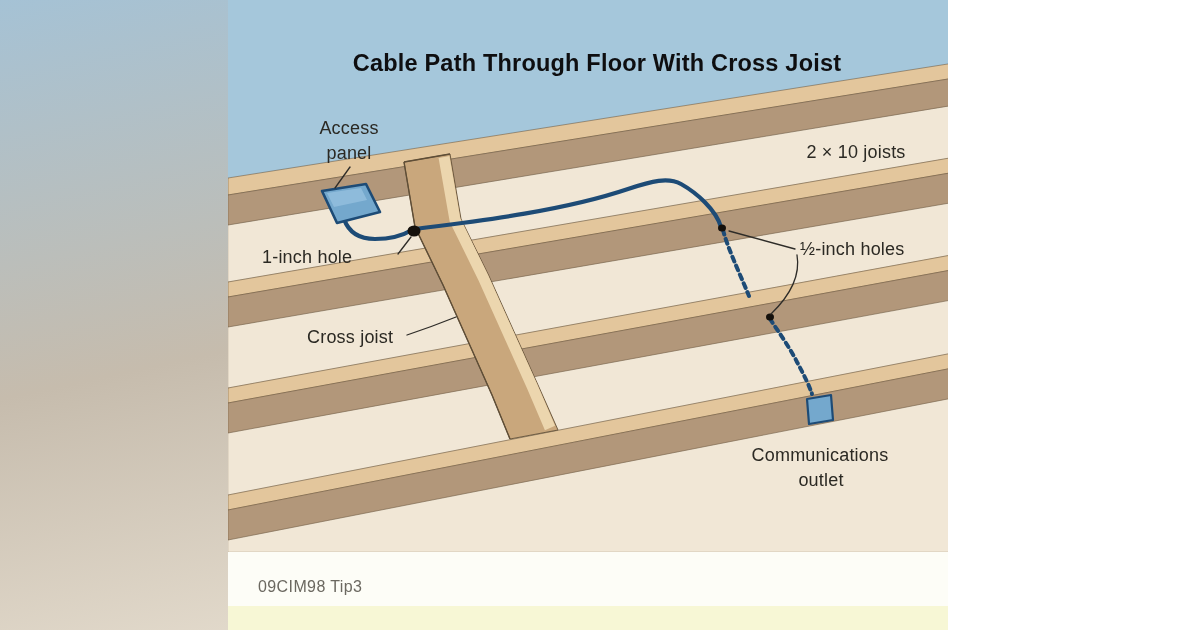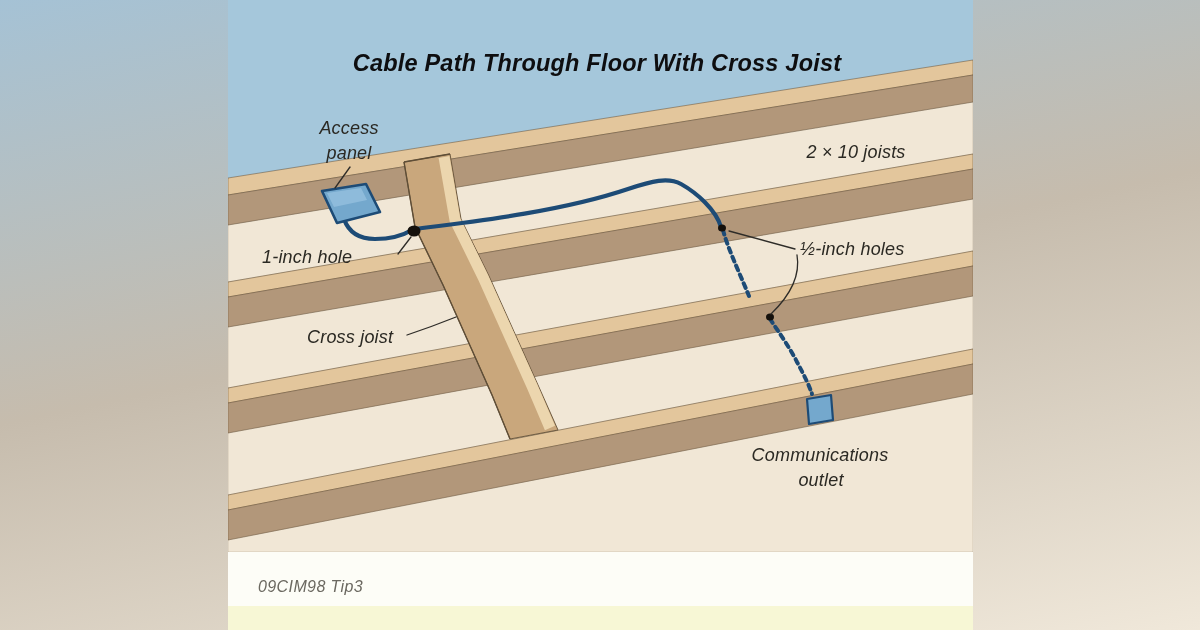--- a/index.html
+++ b/index.html
@@ -1,23 +1,22 @@
 <!DOCTYPE html>
 <html style="--color-page-gradient-top: #a5c2d5; --color-page-gradient-mid: #c6bcad; --color-page-gradient-bottom: #f0e8da; --color-sky: #a5c7db; --color-subfloor: #f1e7d6; --color-joist-top: #e3c69c; --color-joist-face: #b2977a; --color-cross-joist-face: #c9a77c; --color-cross-joist-edge: #ecd6ae; --color-cable: #1d4b76; --color-panel-fill: #74a8cd; --color-panel-highlight: #93bedd; --color-white-band: #fdfdf7; --color-yellow-band: #f7f7d5;"><head>
 <meta charset="utf-8">
 <style>
   * { margin:0; padding:0; box-sizing:border-box; }
   body { font-family:"Liberation Sans", sans-serif; }
   .stage{
-    position:relative; width:1200px; height:630px; overflow:hidden;
+    position:relative; width:948px; height:630px; overflow:hidden;
     background:linear-gradient(168deg,
       var(--color-page-gradient-top) 0%,
       var(--color-page-gradient-mid) 48%,
       var(--color-page-gradient-bottom) 100%);
-    font-style:italic;
   }
   .diagram{ position:absolute; left:228px; top:0; width:745px; height:630px; }
   svg text{ font-family:"Liberation Sans","DejaVu Sans",sans-serif; }
   .sky      { fill:var(--color-sky); }
   .cream    { fill:var(--color-subfloor); stroke:rgba(95,75,48,.35); stroke-width:.6; }
   .tan      { fill:var(--color-joist-top); stroke:rgba(80,60,35,.55); stroke-width:.8; }
   .brown    { fill:var(--color-joist-face); stroke:rgba(70,52,30,.45); stroke-width:.7; }
   .xjoist   { fill:var(--color-cross-joist-face); stroke:#6e5b41; stroke-width:1; }
   .xjoist-hl{ fill:none; stroke:var(--color-cross-joist-edge); stroke-width:11; }
   .xjoist-edge{ fill:none; stroke:#5f4e37; stroke-width:1.4; }

